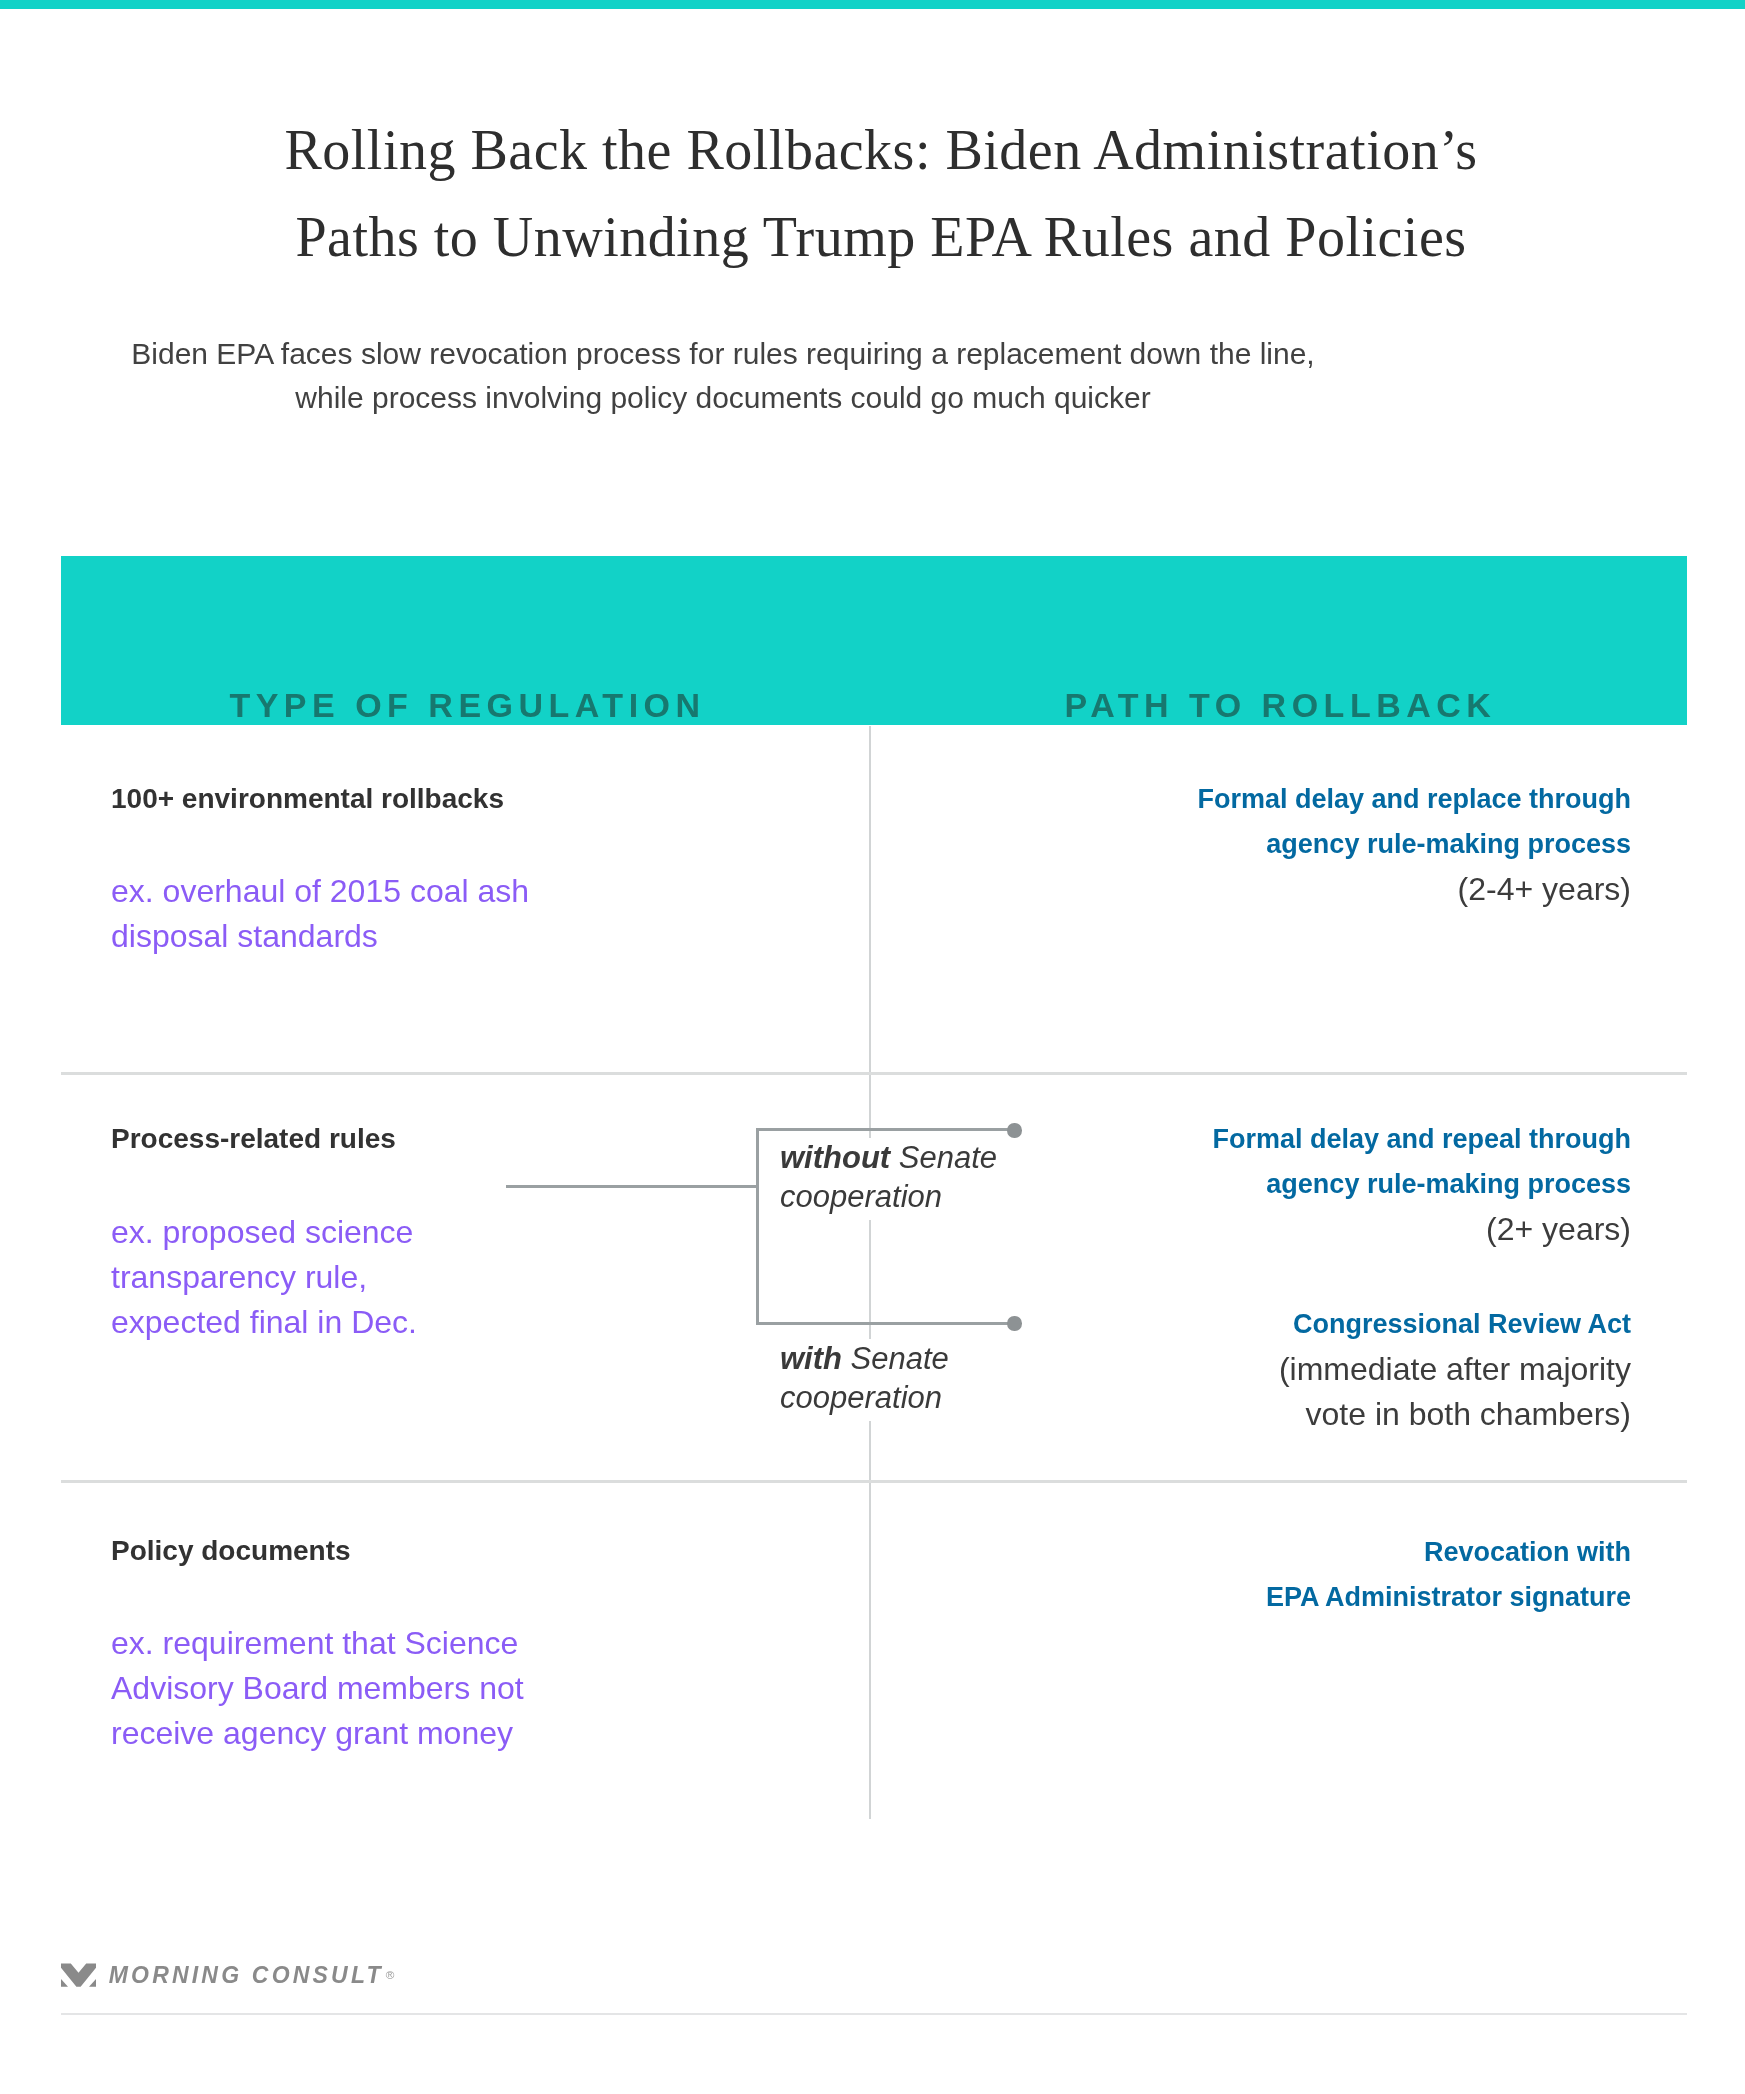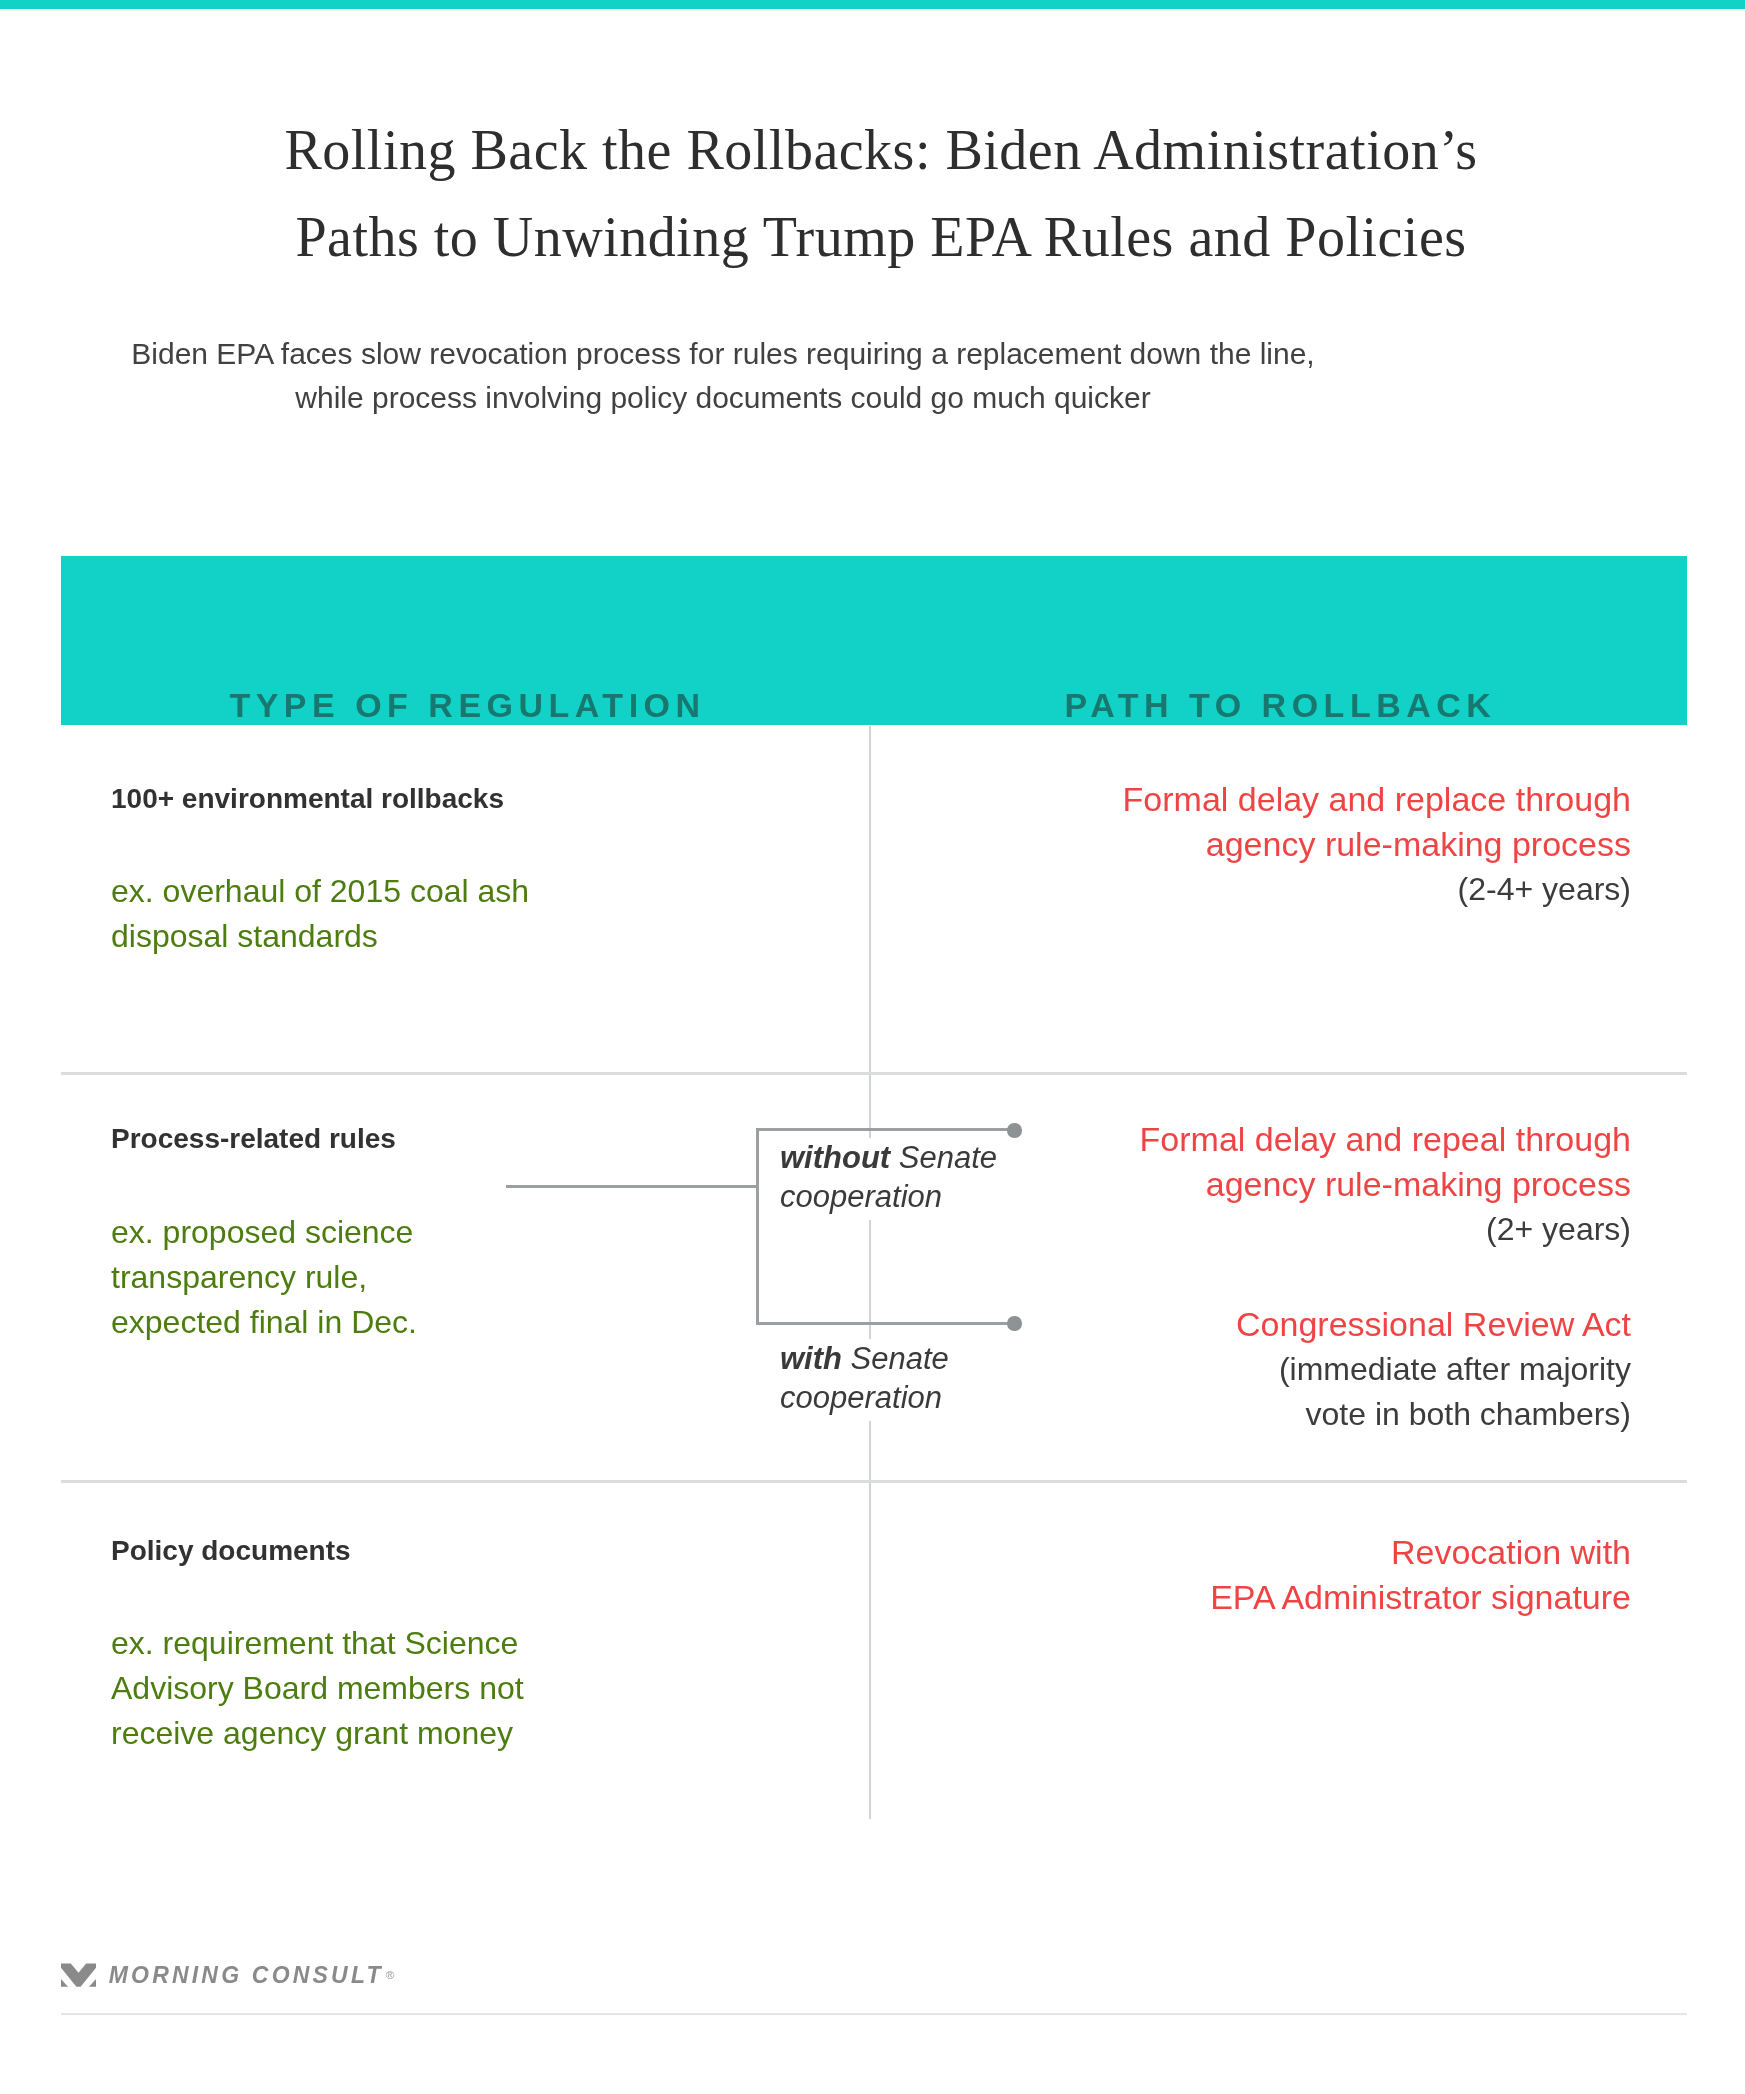--- a/index.html
+++ b/index.html
@@ -23,26 +23,26 @@
     font-size:34px;font-weight:bold;letter-spacing:5.5px;color:#17786f;
   }
   .vdivider{position:absolute;left:869px;top:726px;width:1.8px;height:1093px;background:#d1d4d5;z-index:1;}
   .hsep{position:absolute;left:61px;width:1626px;height:2.7px;background:#dbdddd;z-index:1;}
   .hsep.s1{top:1072px;}
   .hsep.s2{top:1480px;}
   .row-heading{
     position:absolute;left:111px;font-size:28px;font-weight:bold;line-height:45px;color:#323232;z-index:2;
   }
   .row-example{
-    position:absolute;left:111px;font-size:32px;line-height:45px;color:#4d7c0f;z-index:2;
+    position:absolute;left:111px;font-size:32px;line-height:45px;color:#8b5cf6;z-index:2;
   }
   .path-block{
     position:absolute;right:115px;text-align:right;font-size:32px;line-height:45px;color:#3c3c3c;z-index:2;
   }
-  .path-block .b{font-weight:normal;font-size:34px;color:#ef4444;}
+  .path-block .b{font-weight:bold;font-size:27px;color:#0369a1;}
   .conn{position:absolute;background:#9aa0a2;z-index:2;}
   .dot{position:absolute;width:14.5px;height:14.5px;border-radius:50%;background:#8d9294;z-index:2;}
   .branch-label{
     position:absolute;left:780px;background:#ffffff;font-size:31px;line-height:39px;
     font-style:italic;color:#3a3a3a;z-index:3;padding:0 12.7px 3.6px 0;
   }
   .branch-label .em{font-weight:bold;}
   .footer-logo{position:absolute;left:61px;top:1957px;height:36px;display:flex;align-items:center;z-index:2;font-style:italic;}
   .logo-mark{width:35px;height:29px;margin-right:12.7px;}
   .logo-text{

